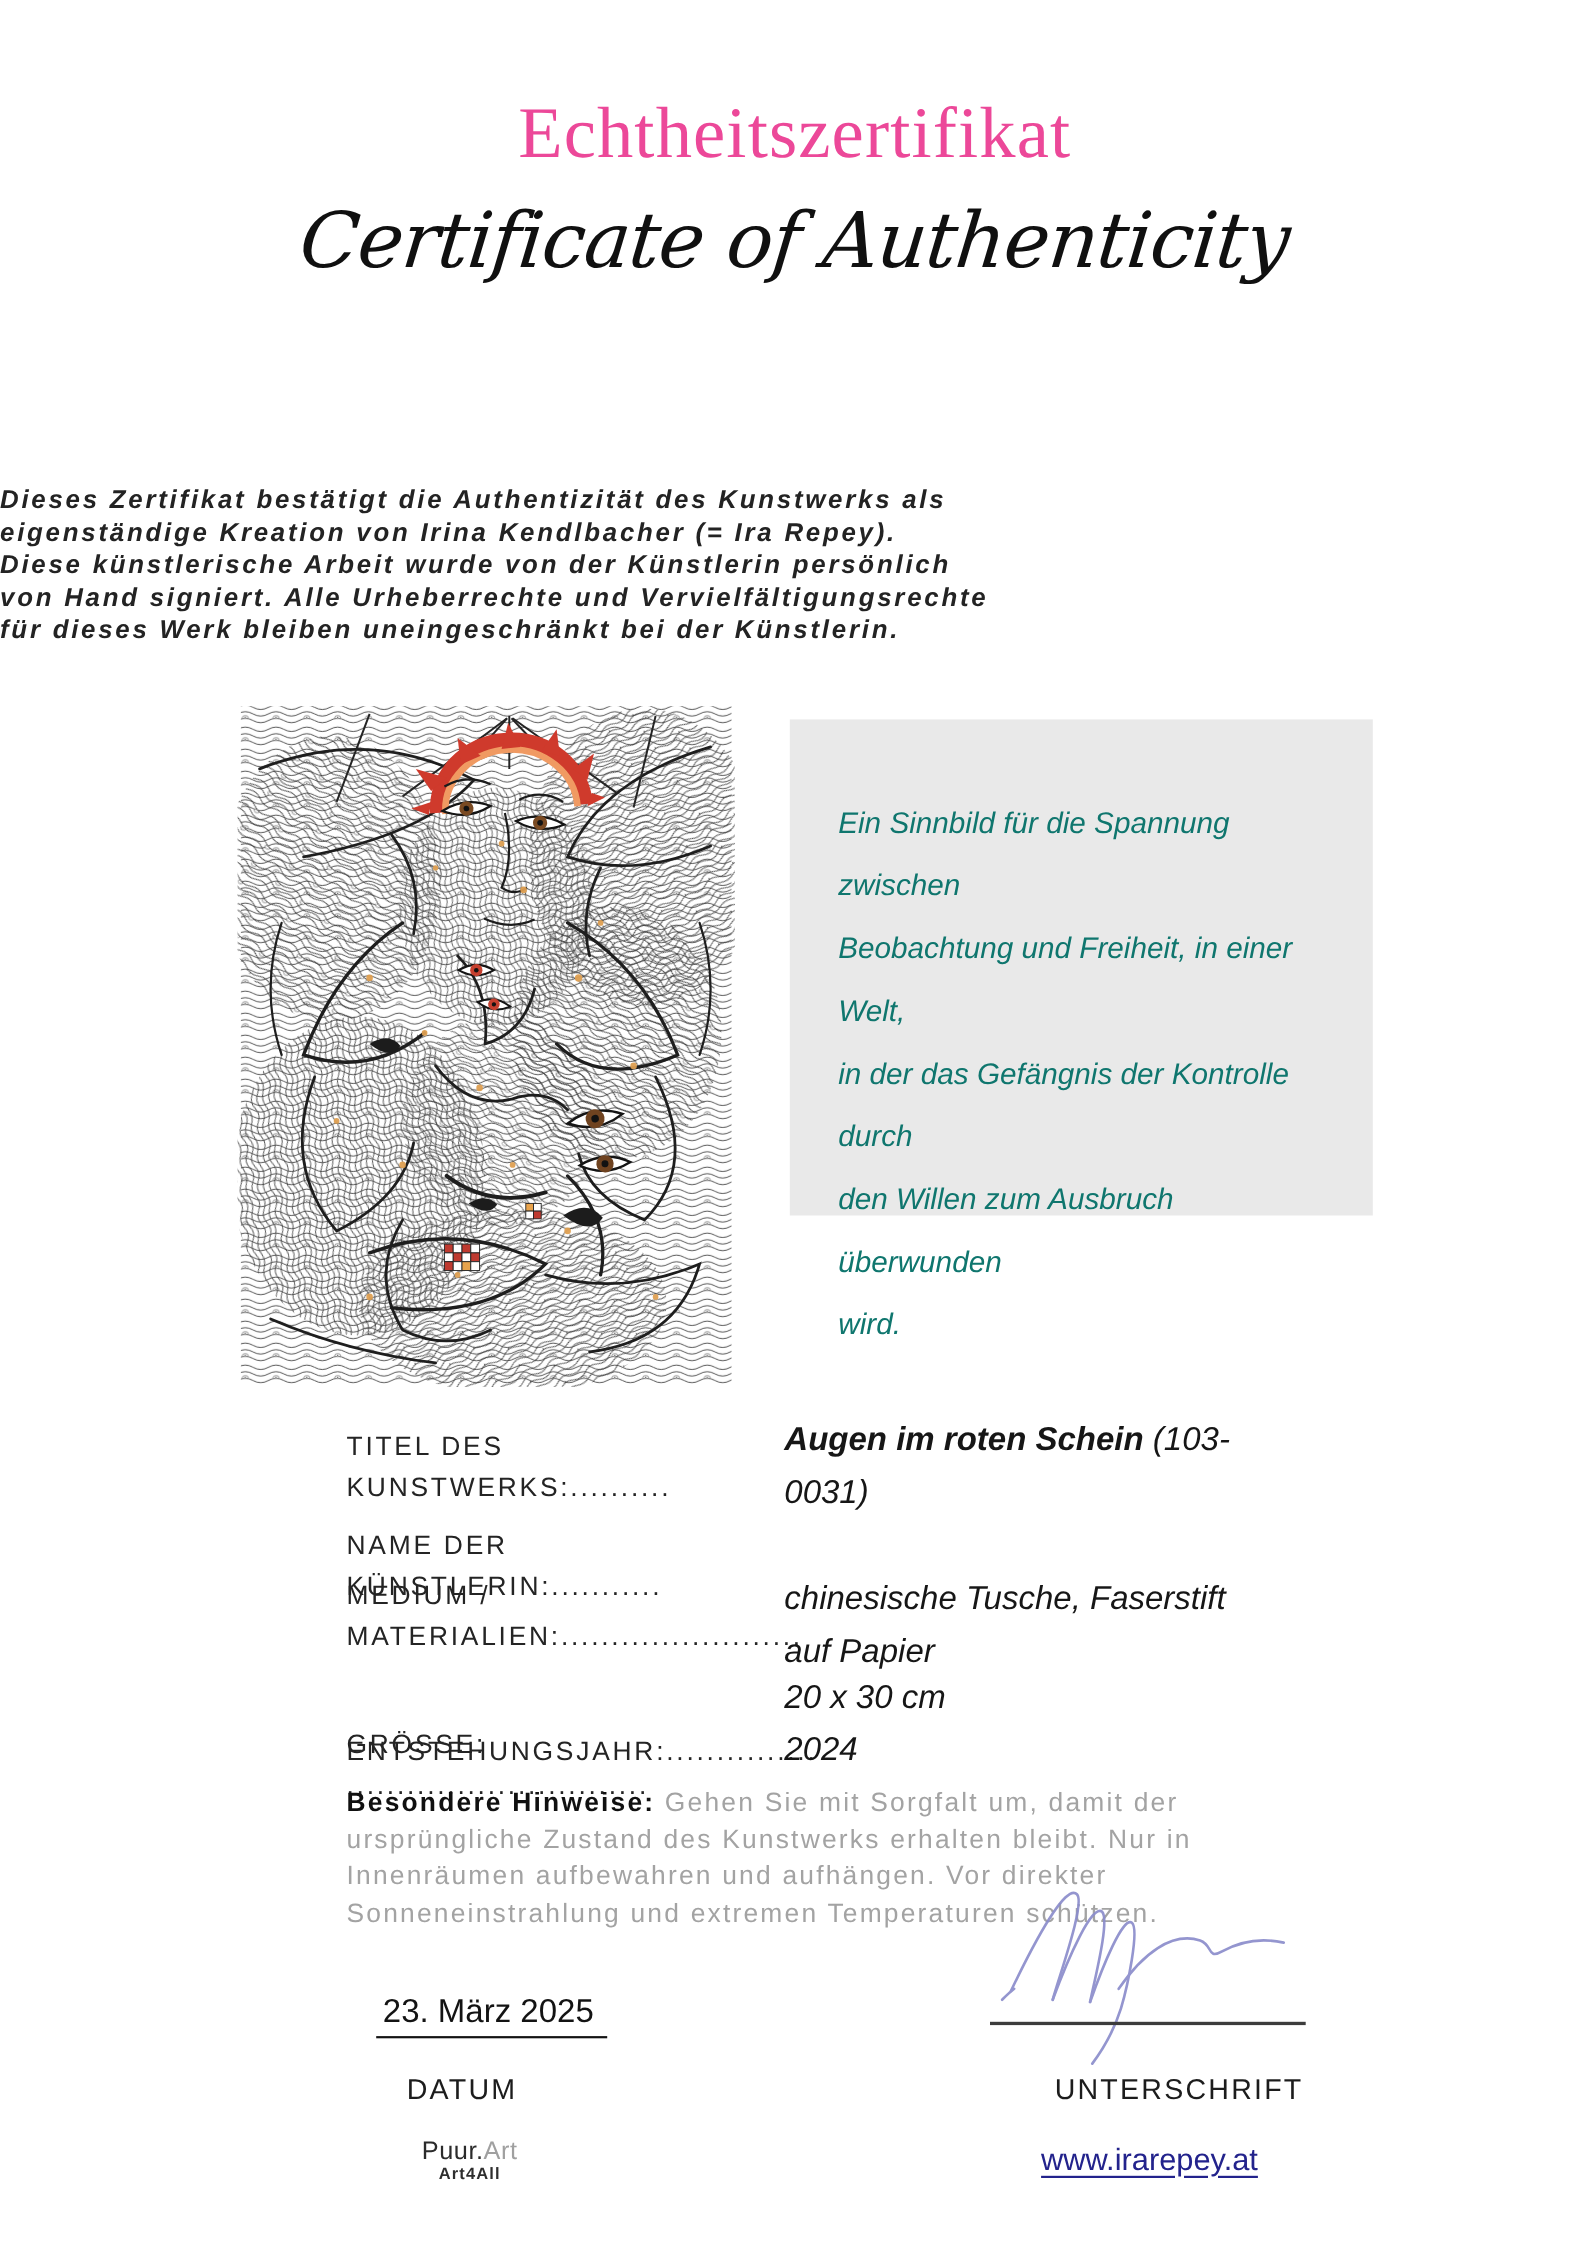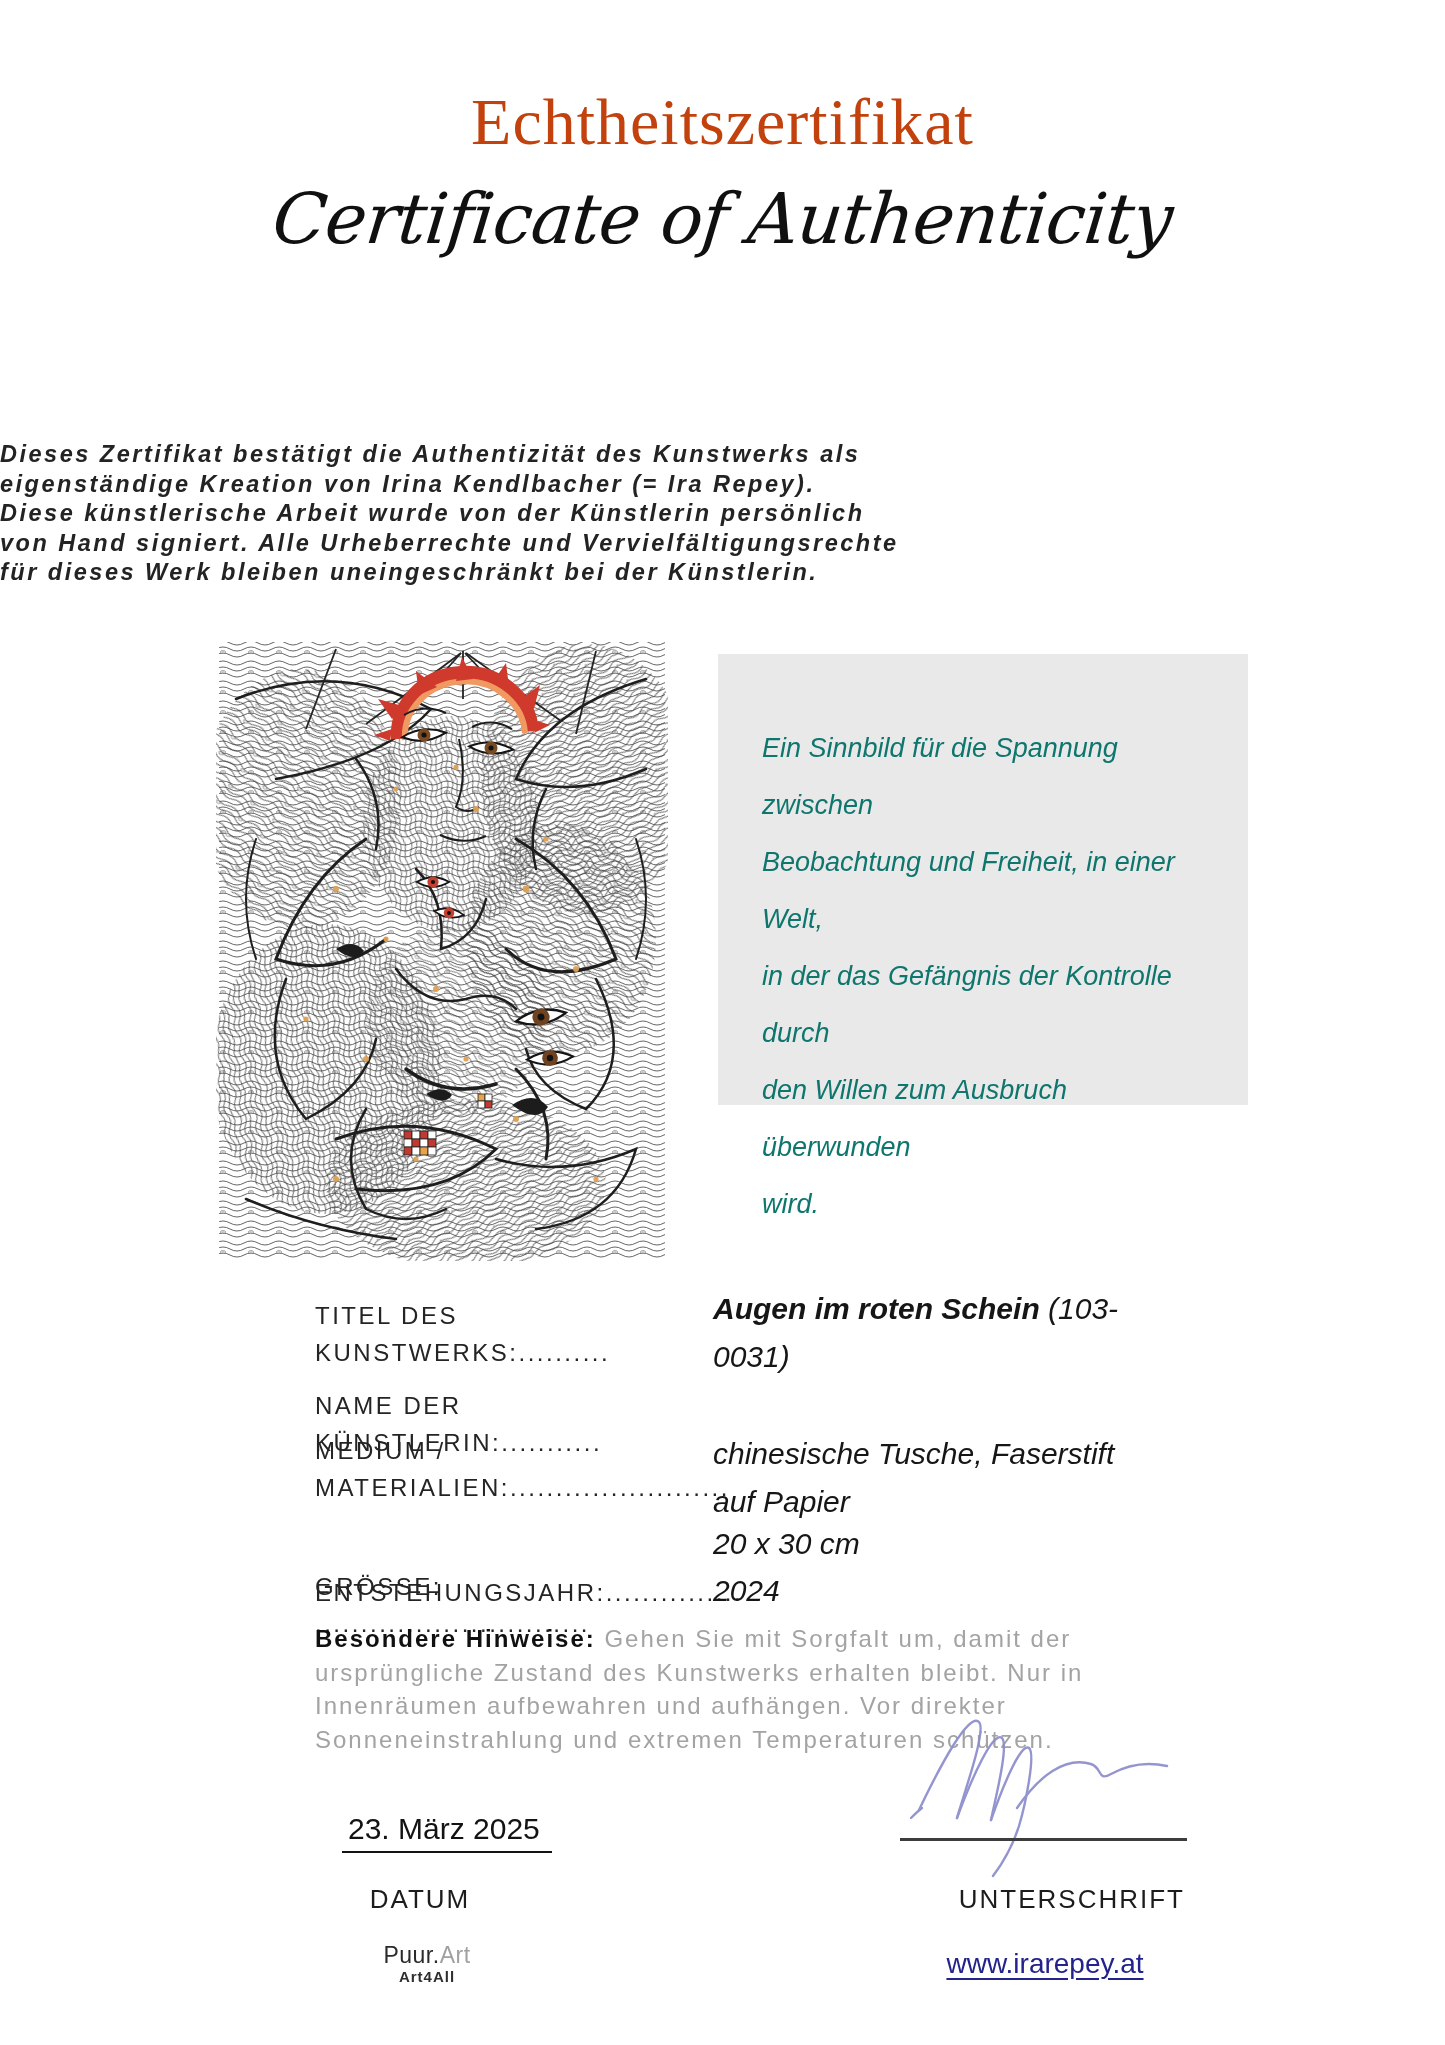--- a/index.html
+++ b/index.html
@@ -2,21 +2,21 @@
 <html><head>
 <meta charset="utf-8">
 <style>
   html,body{margin:0;padding:0;background:#ffffff;}
   .page{position:relative;width:1445px;height:2045px;background:#ffffff;overflow:hidden;
         font-family:"Liberation Sans",sans-serif;color:#1a1a1a;}
   .abs{position:absolute;}
 
   
   .title-de{top:84px;left:0;width:100%;text-align:center;
-            font-family:"Liberation Serif",serif;font-size:66px;letter-spacing:1px;color:#c2410c;}
+            font-family:"Liberation Serif",serif;font-size:66px;letter-spacing:1px;color:#ec4899;}
   .title-en{top:178px;left:0;width:100%;text-align:center;
             font-family:"DejaVu Serif",serif;font-style:italic;font-size:70px;
             letter-spacing:-1px;color:#101010;transform:skewX(-6deg);}
   .subtitle{top:348px;left:0;width:100%;text-align:center;
             font-size:29px;letter-spacing:0.55em;text-indent:0.55em;color:#1c1c1c;}
   .intro{top:440px;left:0;width:100%;text-align:left;font-style:italic;
          font-size:23.5px;letter-spacing:2.5px;line-height:29.5px;color:#232323;
          white-space:pre-line;font-weight:bold;}
 
   

